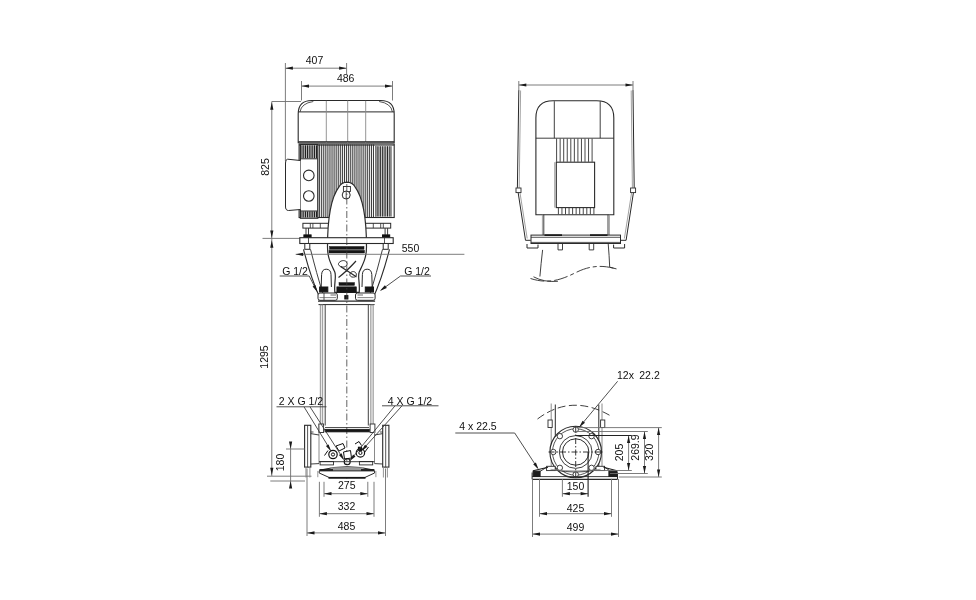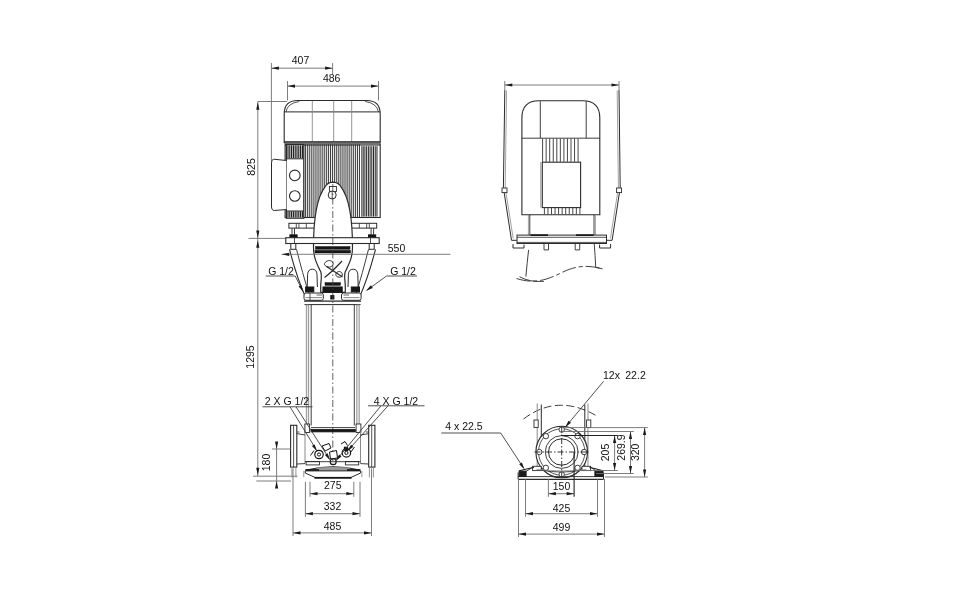--- a/index.html
+++ b/index.html
@@ -1,16 +1,16 @@
 <!DOCTYPE html>
 <html><head>
 <meta charset="utf-8">
 <style>
 html,body{margin:0;padding:0;background:#ffffff;}
-#canvas{position:relative;width:828px;height:600px;background:#ffffff;overflow:hidden;}
+#canvas{position:relative;width:828px;height:600px;background:#ffffff;overflow:hidden;margin-left:14px;}
 </style>
 </head>
 <body>
 
 <div id="canvas">
 <svg width="976" height="600" viewBox="0 0 976 600">
 
 <line x1="271.4" y1="68.2" x2="332.6" y2="68.2" stroke="#6e6e6e" stroke-width="0.9"></line>
 <polygon points="271.4,68.2 278.9,66.6 278.9,69.8" fill="#1a1a1a"></polygon>
 <polygon points="332.6,68.2 325.1,69.8 325.1,66.6" fill="#1a1a1a"></polygon>

